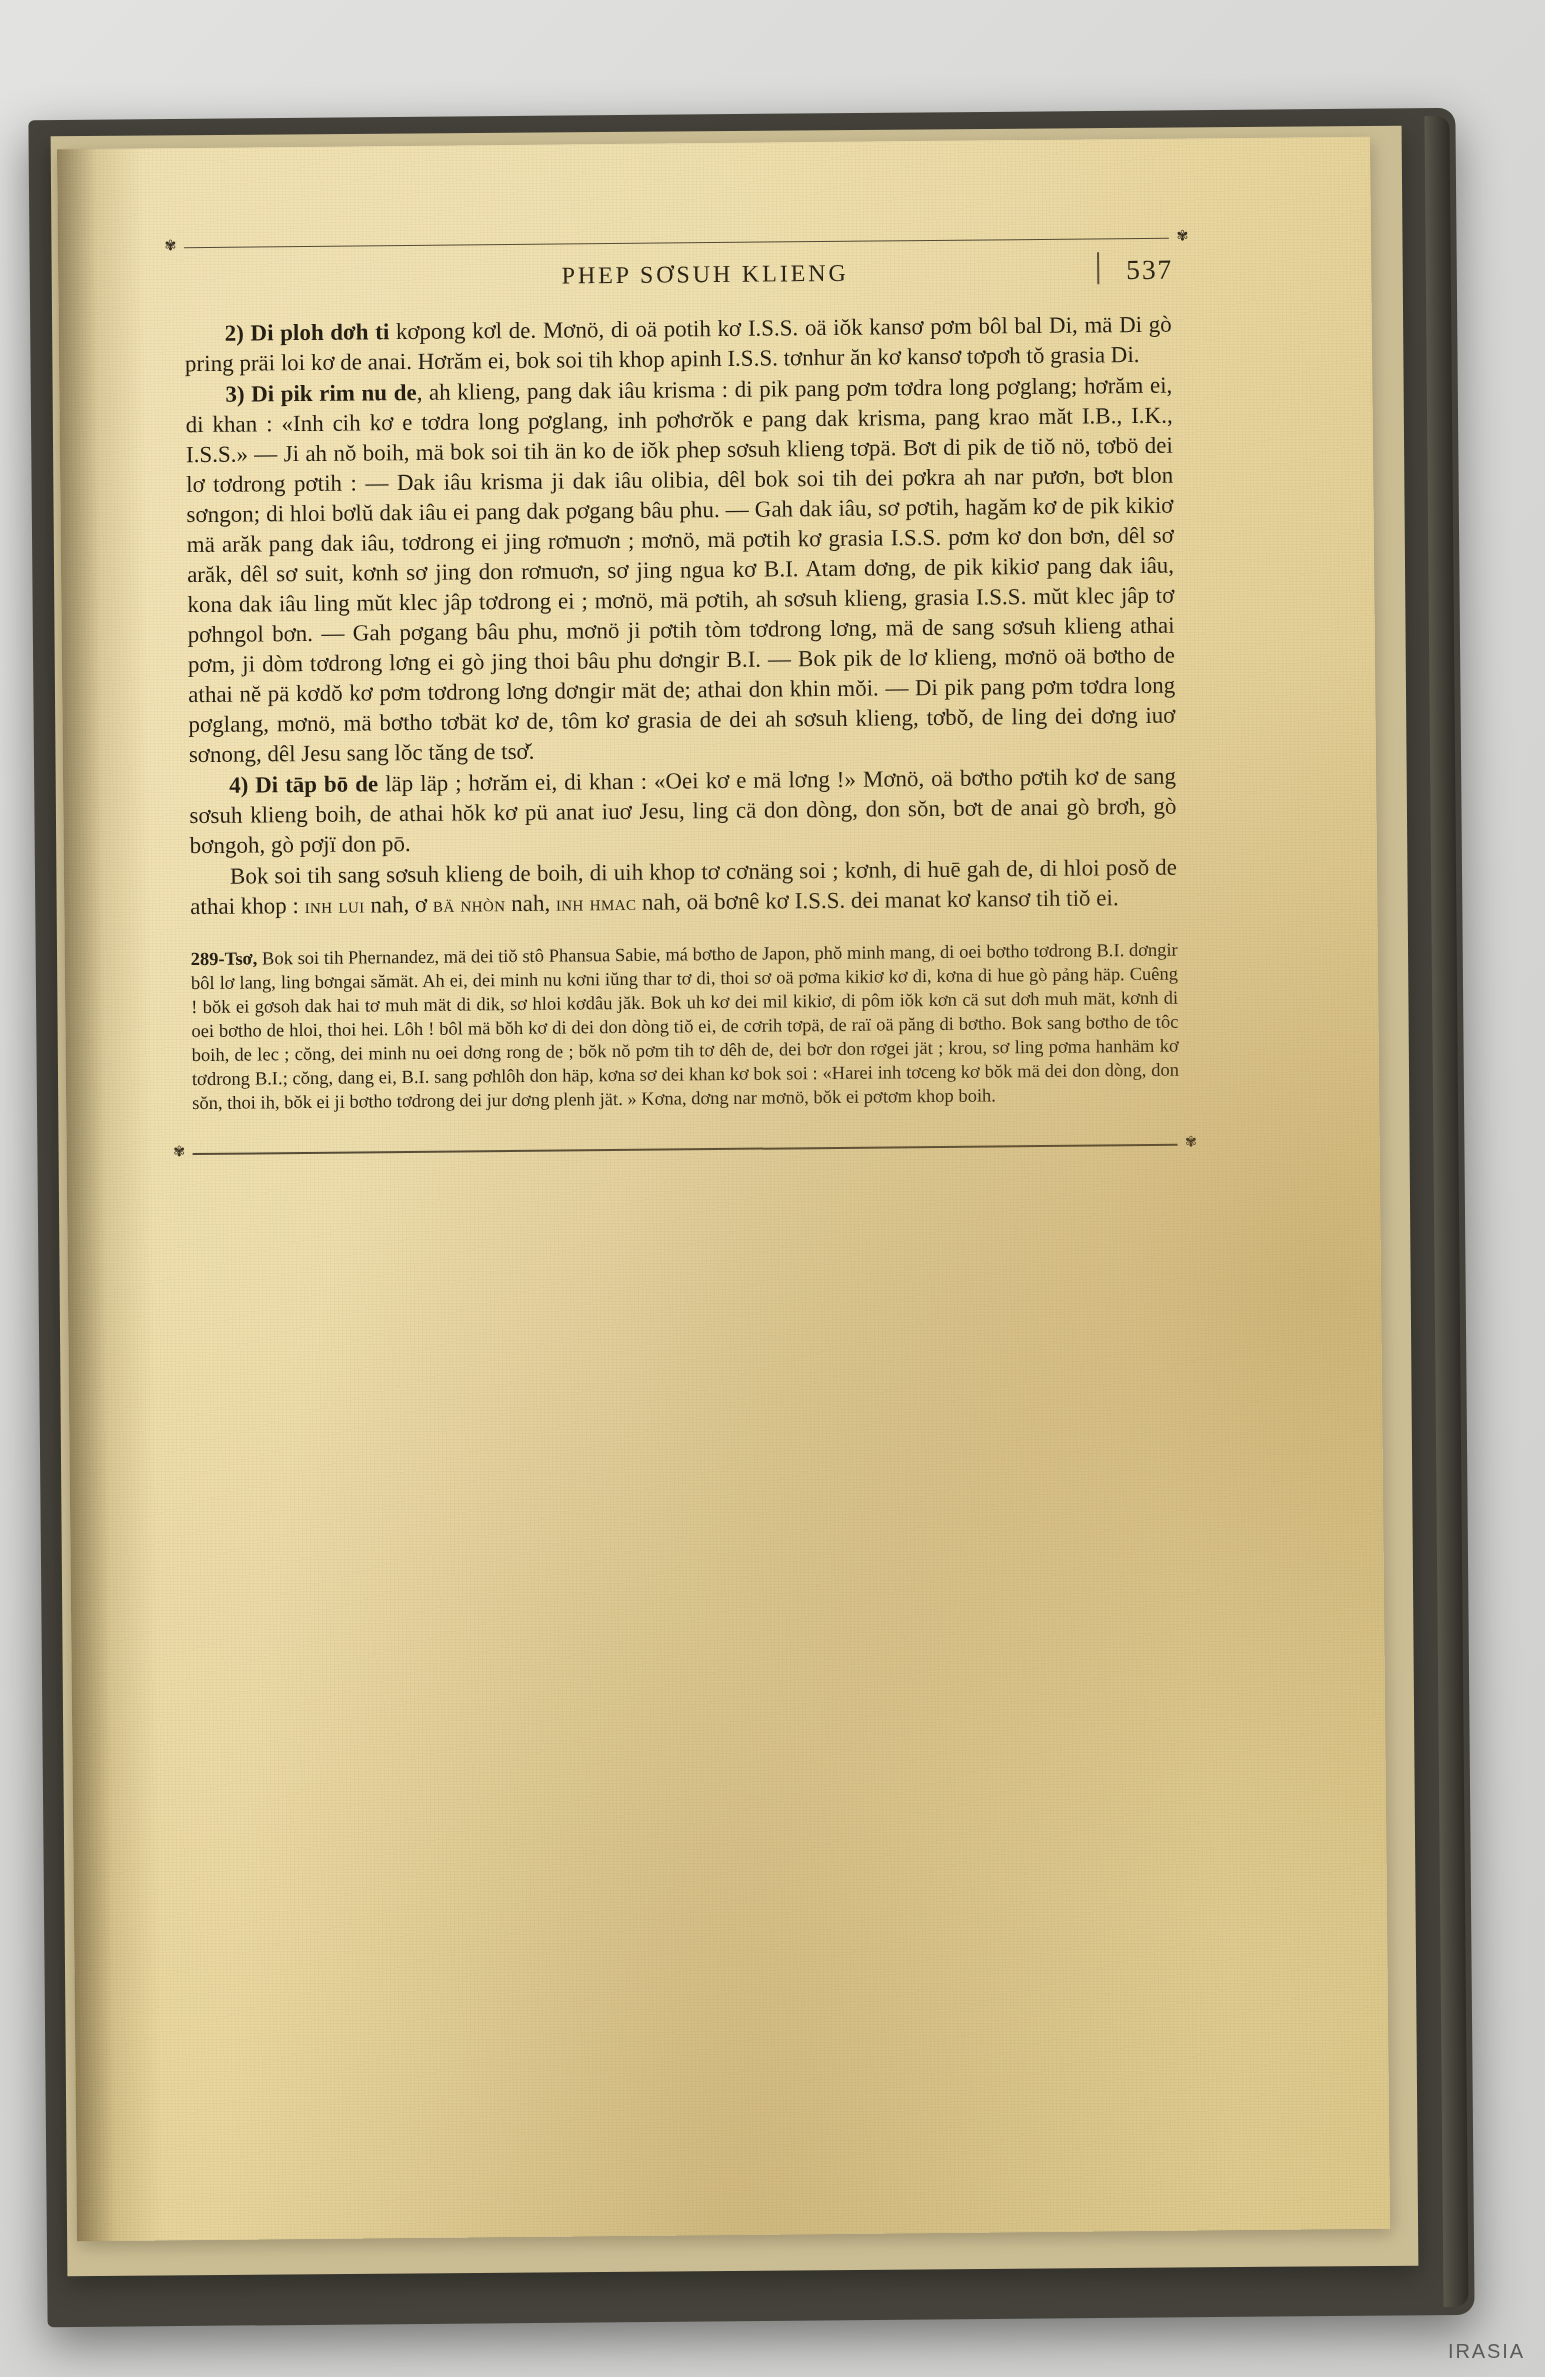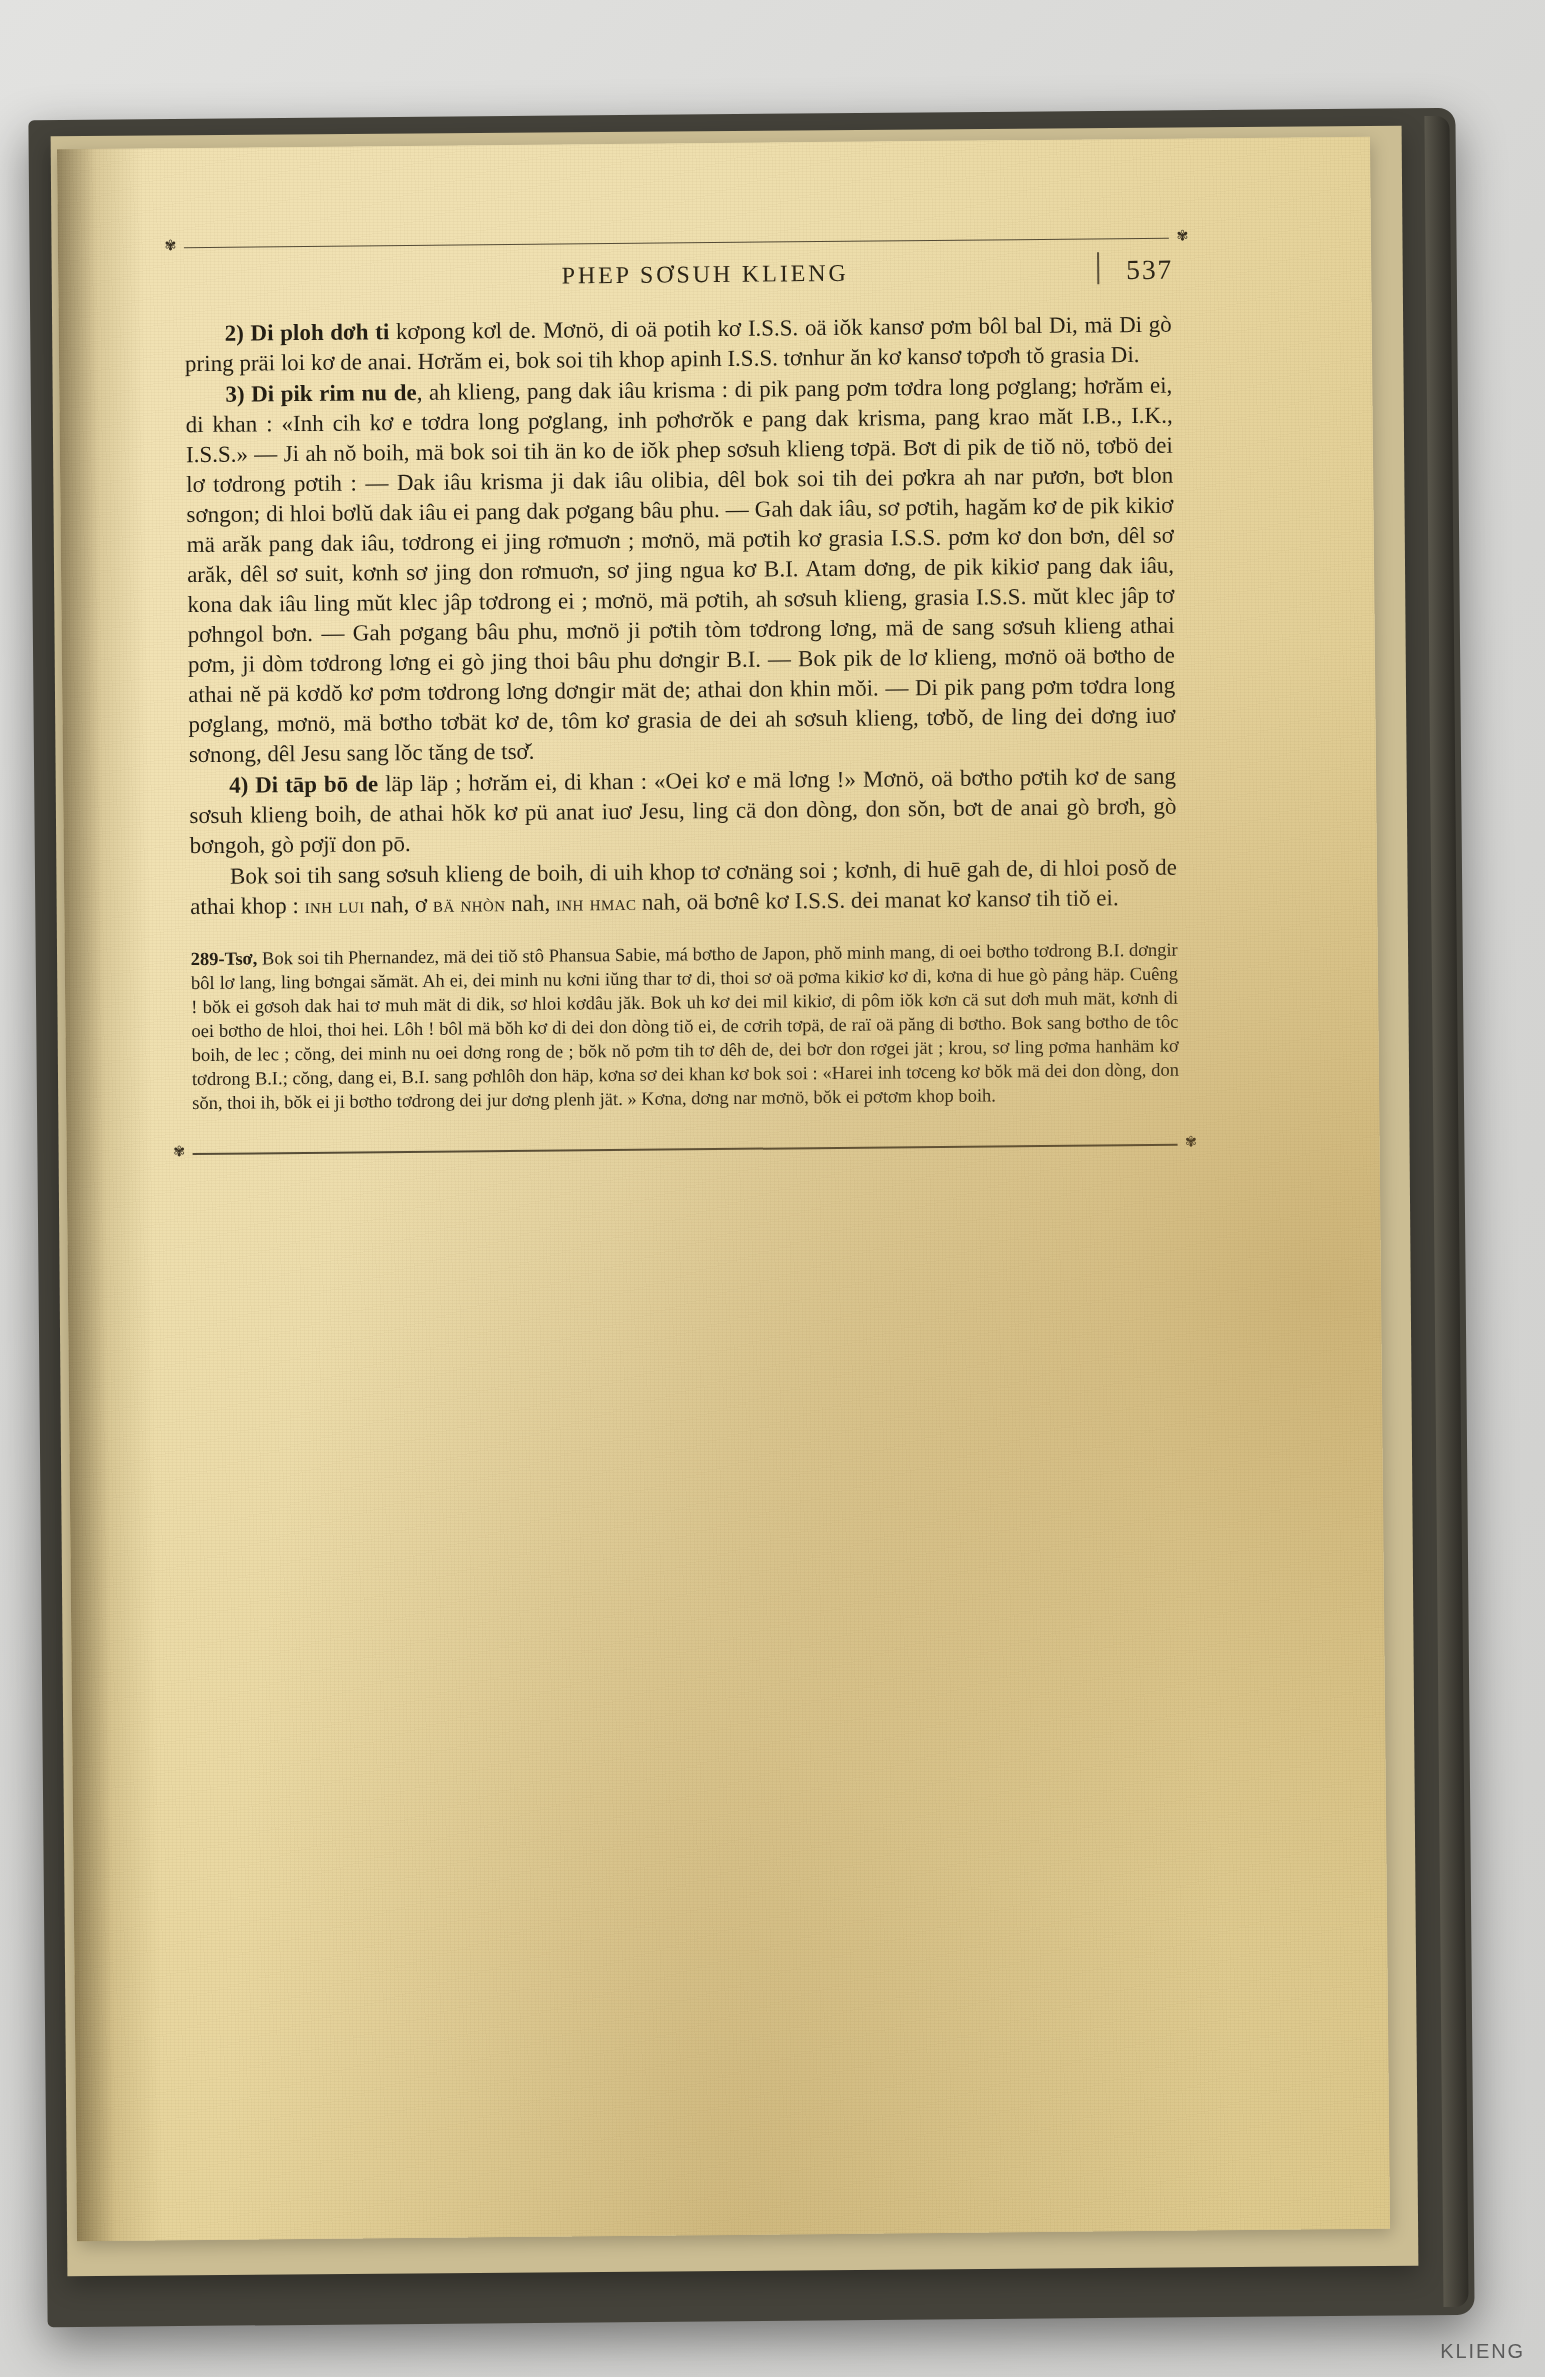--- a/index.html
+++ b/index.html
@@ -252,15 +252,15 @@
       <div class="rule-row" id="bottom-rule">
         <span class="fleuron left">✾</span>
         <span class="rule-line"></span>
         <span class="fleuron right">✾</span>
       </div>
 
     </div>
     <div id="grain"></div>
   </div>
 
-  <div id="watermark">KLIENG</div>
+  <div id="watermark">IRASIA</div>
 </div>
 
 
 </body></html>

